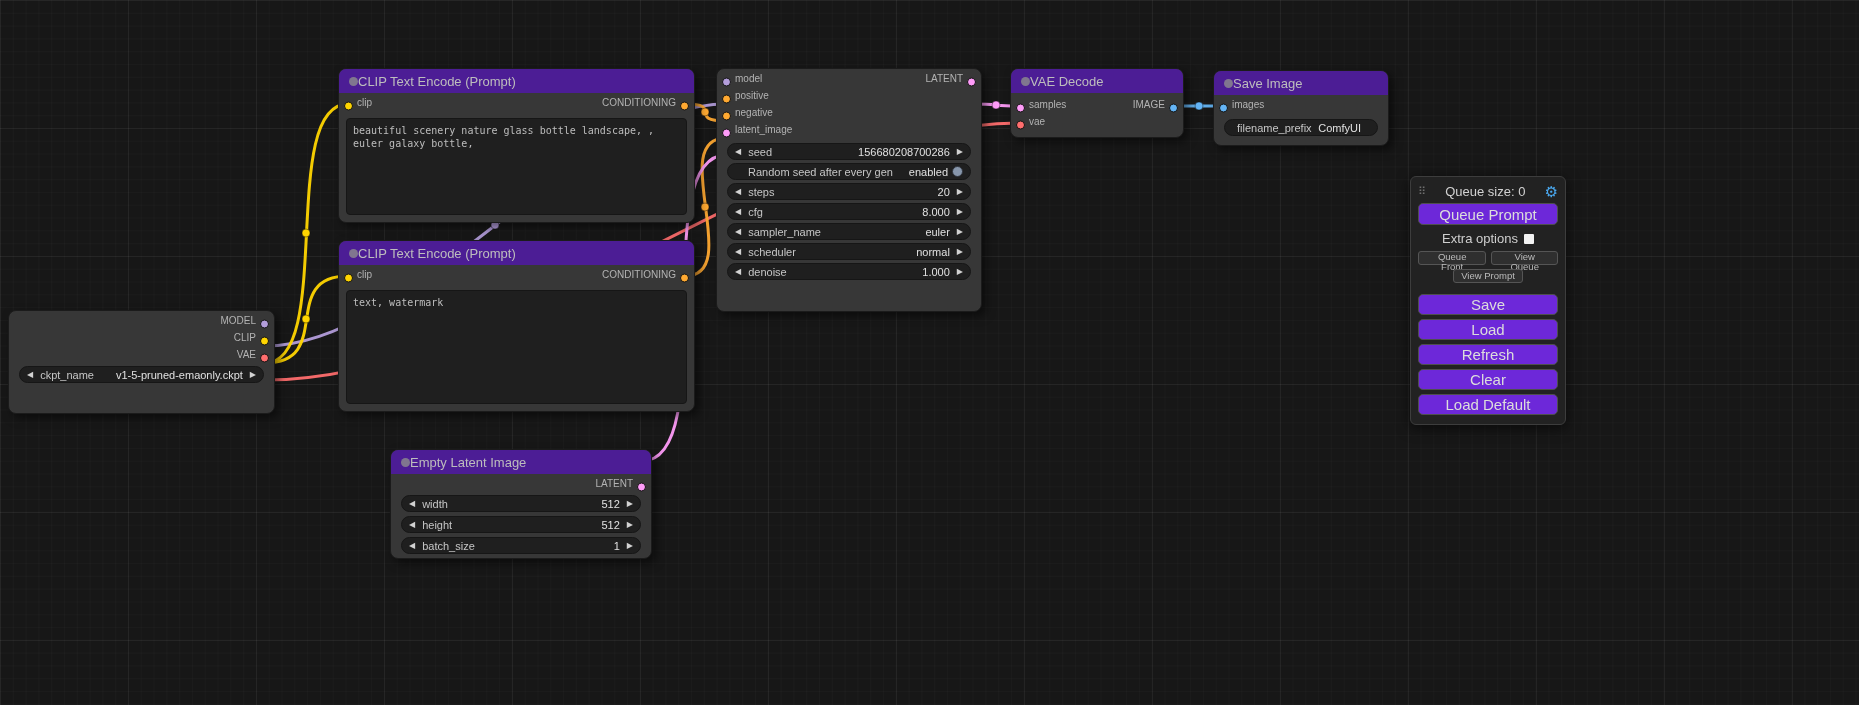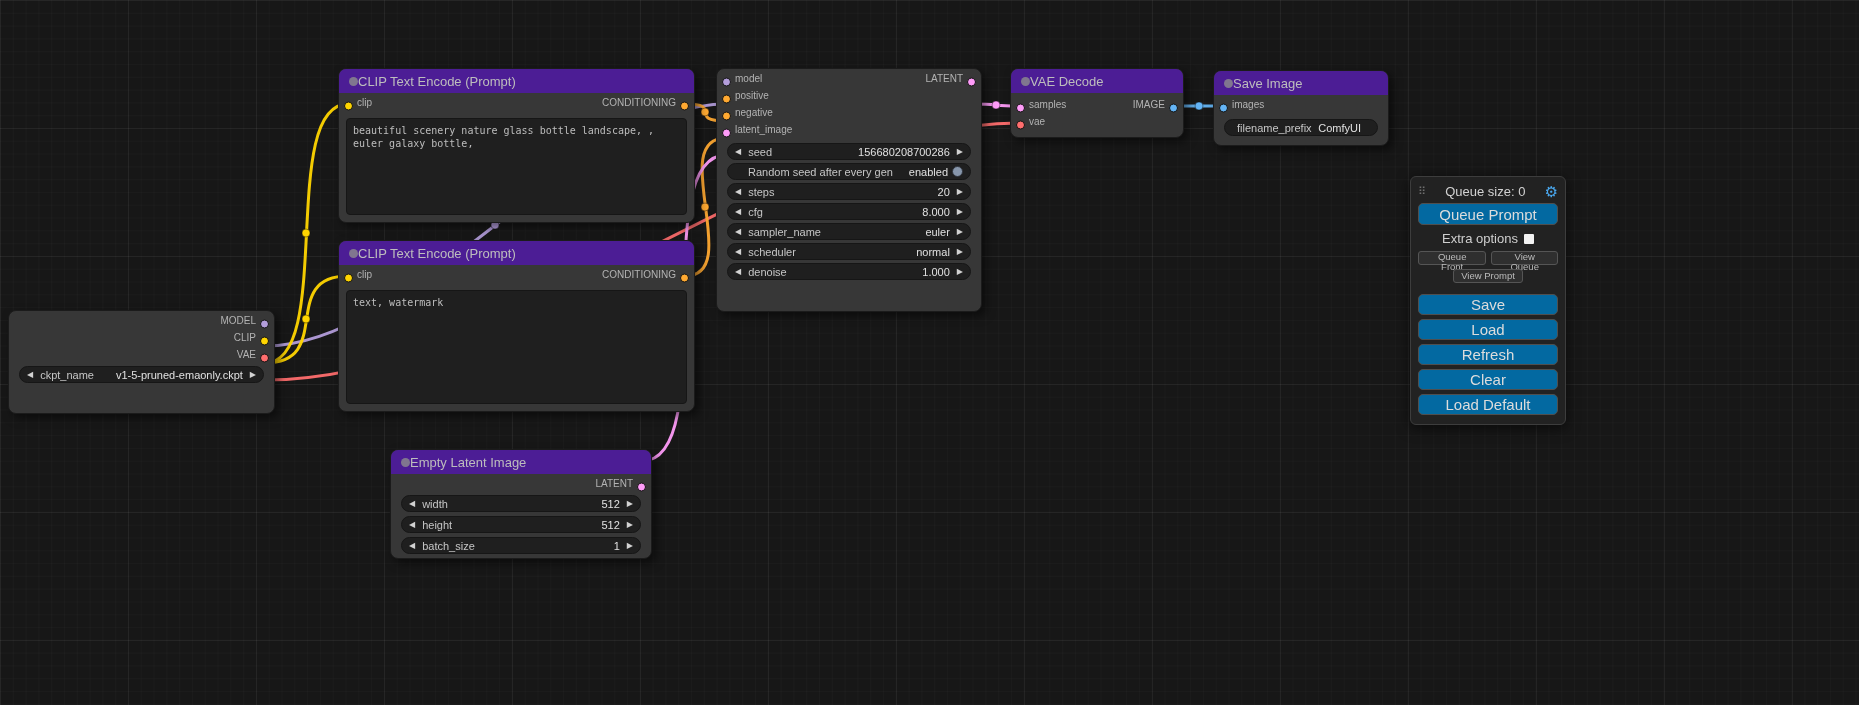--- a/index.html
+++ b/index.html
@@ -47,21 +47,21 @@
           line-height:13px;color:#bdbdbd;overflow:hidden;cursor:text}
   
   .queue-panel{position:absolute;left:1410px;top:176px;width:156px;background:#222;
                border:1px solid #3d3d3d;border-radius:6px;box-shadow:0 3px 14px rgba(0,0,0,.6);
                padding:5px 7px 9px;color:#ccc}
   .qp-header{display:flex;align-items:center;height:18px;margin-bottom:3px}
   .drag{color:#6f6f6f;font-size:11px;cursor:grab}
   .qsize{flex:1;text-align:center;font-size:13px;color:#d2d2d2}
   .gear{color:#4aa8ef;font-size:15px;line-height:1;cursor:pointer}
   button{font-family:inherit}
-  .qp-big{display:block;width:100%;height:21px;margin-bottom:4px;background:#0369a1;
+  .qp-big{display:block;width:100%;height:21px;margin-bottom:4px;background:#6d28d9;
           border:1px solid #4f4f4f;border-radius:5px;color:#dcdcdc;font-size:15px;
           line-height:1;cursor:pointer}
   .qp-primary{height:22px;margin-bottom:6px}
   .qp-extra{display:flex;align-items:center;justify-content:center;gap:6px;font-size:13px;
             color:#cfcfcf;margin-bottom:5px}
   .checkbox{width:10px;height:10px;background:#f2f2f2;border-radius:1px;display:inline-block;cursor:pointer}
   .qp-smallrow{display:flex;justify-content:center;gap:5px;margin-bottom:4px}
   .qp-small{height:14px;padding:0 7px;background:#2f2f2f;border:1px solid #555;
             border-radius:3px;color:#bbb;font-size:9.5px;line-height:1;cursor:pointer}
   .qp-gap{height:7px}

